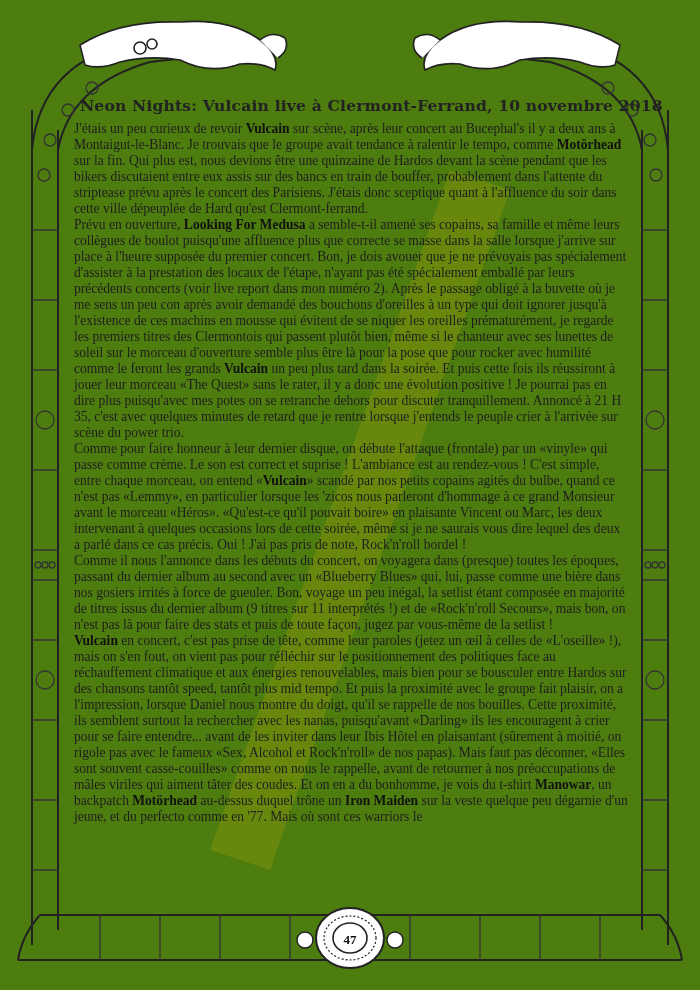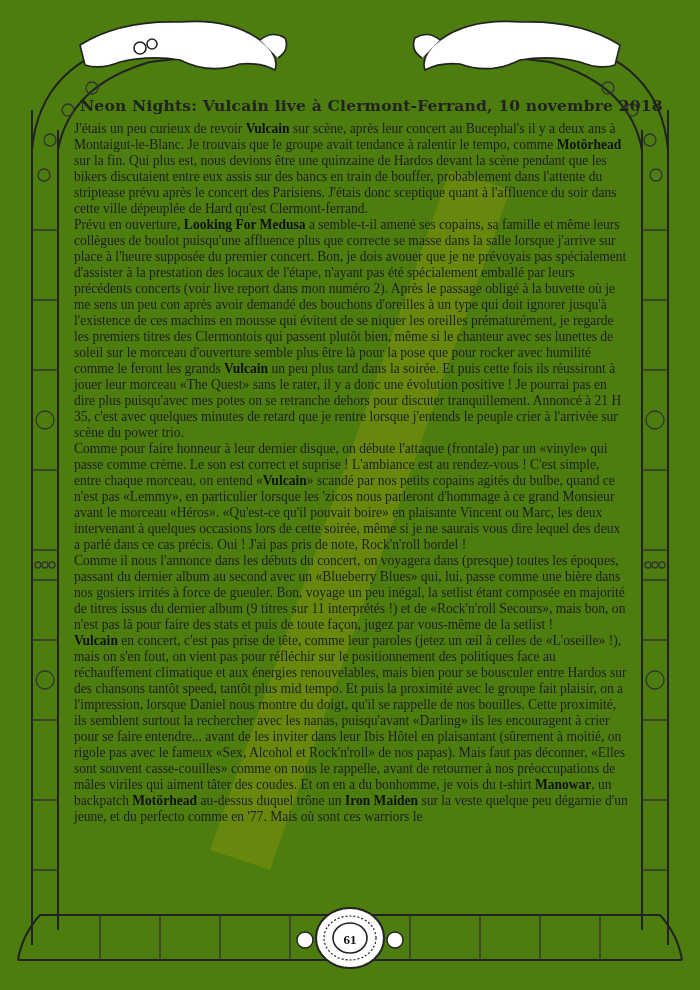--- a/index.html
+++ b/index.html
@@ -91,14 +91,14 @@
   <div class="title">Neon Nights: Vulcain live à Clermont-Ferrand, 10 novembre 2018</div>
 
   <div class="body-text" id="article-body">
       <p><span>J'étais un peu curieux de revoir </span><b>Vulcain</b><span> sur scène, après leur concert au Bucephal's il y a deux ans à Montaigut-le-Blanc. Je trouvais que le groupe avait tendance à ralentir le tempo, comme </span><b>Motörhead</b><span> sur la fin. Qui plus est, nous devions être une quinzaine de Hardos devant la scène pendant que les bikers discutaient entre eux assis sur des bancs en train de bouffer, probablement dans l'attente du striptease prévu après le concert des Parisiens. J'étais donc sceptique quant à l'affluence du soir dans cette ville dépeuplée de Hard qu'est Clermont-ferrand.</span></p>
       <p><span>Prévu en ouverture, </span><b>Looking For Medusa</b><span> a semble-t-il amené ses copains, sa famille et même leurs collègues de boulot puisqu'une affluence plus que correcte se masse dans la salle lorsque j'arrive sur place à l'heure supposée du premier concert. Bon, je dois avouer que je ne prévoyais pas spécialement d'assister à la prestation des locaux de l'étape, n'ayant pas été spécialement emballé par leurs précédents concerts (voir live report dans mon numéro 2). Après le passage obligé à la buvette où je me sens un peu con après avoir demandé des bouchons d'oreilles à un type qui doit ignorer jusqu'à l'existence de ces machins en mousse qui évitent de se niquer les oreilles prématurément, je regarde les premiers titres des Clermontois qui passent plutôt bien, même si le chanteur avec ses lunettes de soleil sur le morceau d'ouverture semble plus être là pour la pose que pour rocker avec humilité comme le feront les grands </span><b>Vulcain</b><span> un peu plus tard dans la soirée. Et puis cette fois ils réussiront à jouer leur morceau «The Quest» sans le rater, il y a donc une évolution positive ! Je pourrai pas en dire plus puisqu'avec mes potes on se retranche dehors pour discuter tranquillement. Annoncé à 21 H 35, c'est avec quelques minutes de retard que je rentre lorsque j'entends le peuple crier à l'arrivée sur scène du power trio.</span></p>
       <p><span>Comme pour faire honneur à leur dernier disque, on débute l'attaque (frontale) par un «vinyle» qui passe comme crème. Le son est correct et suprise ! L'ambiance est au rendez-vous ! C'est simple, entre chaque morceau, on entend «</span><b>Vulcain</b><span>» scandé par nos petits copains agités du bulbe, quand ce n'est pas «Lemmy», en particulier lorsque les 'zicos nous parleront d'hommage à ce grand Monsieur avant le morceau «Héros». «Qu'est-ce qu'il pouvait boire» en plaisante Vincent ou Marc, les deux intervenant à quelques occasions lors de cette soirée, même si je ne saurais vous dire lequel des deux a parlé dans ce cas précis. Oui ! J'ai pas pris de note, Rock'n'roll bordel !</span></p>
       <p><span>Comme il nous l'annonce dans les débuts du concert, on voyagera dans (presque) toutes les époques, passant du dernier album au second avec un «Blueberry Blues» qui, lui, passe comme une bière dans nos gosiers irrités à force de gueuler. Bon, voyage un peu inégal, la setlist étant composée en majorité de titres issus du dernier album (9 titres sur 11 interprétés !) et de «Rock'n'roll Secours», mais bon, on n'est pas là pour faire des stats et puis de toute façon, jugez par vous-même de la setlist !</span></p>
       <p><b>Vulcain</b><span> en concert, c'est pas prise de tête, comme leur paroles (jetez un œil à celles de «L'oseille» !), mais on s'en fout, on vient pas pour réfléchir sur le positionnement des politiques face au réchauffement climatique et aux énergies renouvelables, mais bien pour se bousculer entre Hardos sur des chansons tantôt speed, tantôt plus mid tempo. Et puis la proximité avec le groupe fait plaisir, on a l'impression, lorsque Daniel nous montre du doigt, qu'il se rappelle de nos bouilles. Cette proximité, ils semblent surtout la rechercher avec les nanas, puisqu'avant «Darling» ils les encouragent à crier pour se faire entendre... avant de les inviter dans leur Ibis Hôtel en plaisantant (sûrement à moitié, on rigole pas avec le fameux «Sex, Alcohol et Rock'n'roll» de nos papas). Mais faut pas déconner, «Elles sont souvent casse-couilles» comme on nous le rappelle, avant de retourner à nos préoccupations de mâles viriles qui aiment tâter des coudes. Et on en a du bonhomme, je vois du t-shirt </span><b>Manowar</b><span>, un backpatch </span><b>Motörhead</b><span> au-dessus duquel trône un </span><b>Iron Maiden</b><span> sur la veste quelque peu dégarnie d'un jeune, et du perfecto comme en '77. Mais où sont ces warriors le</span></p>
     </div>
 
-  <div class="page-num">61</div>
+  <div class="page-num">47</div>
 </div>
 
 </body></html>

